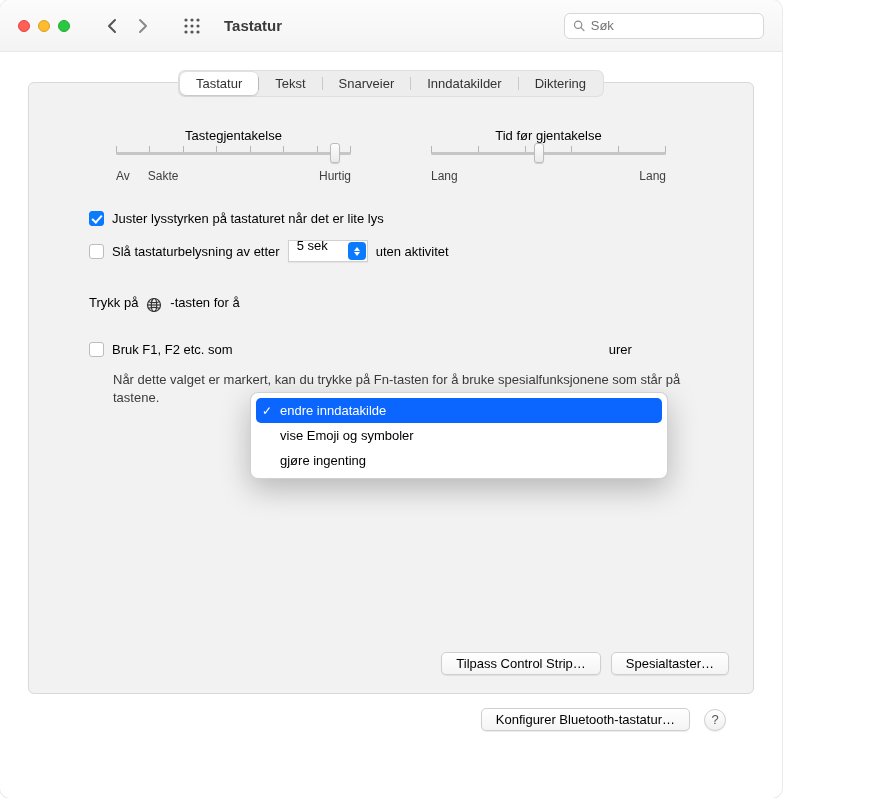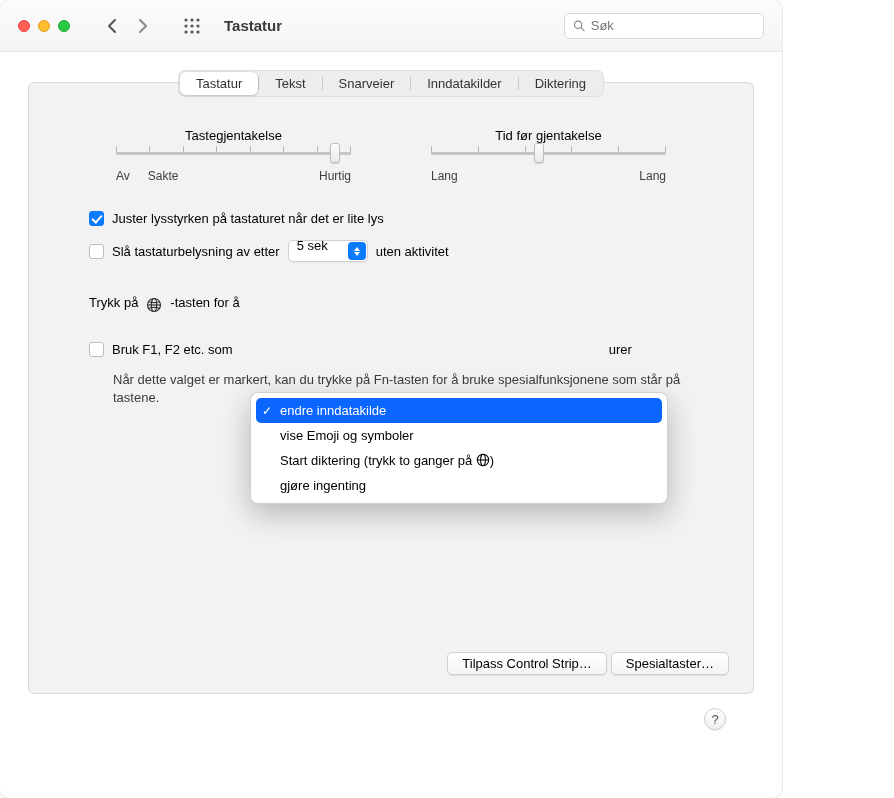--- a/index.html
+++ b/index.html
@@ -160,21 +160,21 @@
   width:4px; height:8px;
   border: solid #fff;
   border-width: 0 2px 2px 0;
   transform: translateY(-1px) rotate(42deg);
 }
 .popup {
   display:inline-flex;
   align-items:center;
   background:#fff;
   border:1px solid #d0d0d0;
-  border-radius:5px;
+  border-radius:0;
   height:22px;
   padding: 0 0 12px 8px;
   font-size:13px;
   box-shadow: 0 1px 1px rgba(0,0,0,0.05);
   position:relative;
 }
 .popup-label { padding-right: 26px; }
 .popup-arrows {
   position:absolute;
   right:1px; top:1px; bottom:1px;
@@ -239,21 +239,21 @@
 .menu-check {
   position:absolute;
   left:6px;
   font-size: 12px;
 }
 .panel-buttons {
   position:absolute;
   right: 24px;
   bottom: 18px;
   display:flex;
-  gap:4px;
+  gap:10px;
 }
 .mac-btn {
   background: linear-gradient(#ffffff,#f4f4f4);
   border:1px solid #cfcfcf;
   border-radius:5px;
   padding: 3px 14px;
   font-size:13px;
   box-shadow: 0 1px 1px rgba(0,0,0,0.08);
   color:#000;
 }
@@ -434,36 +434,30 @@
 
       <div class="dropdown-menu" id="dropdown-menu">
           <div class="menu-item selected">
             <span class="menu-check">✓</span>
             <span>endre inndatakilde</span>
           </div>
           <div class="menu-item">
             <span>vise Emoji og symboler</span>
           </div>
           <div class="menu-item">
-            <span>Start diktering (trykk to ganger på <svg viewBox="0 0 16 16" width="14" height="14" style="display:inline;vertical-align:-2px">
-                <circle cx="8" cy="8" r="6.5" stroke="currentColor" stroke-width="1.2" fill="none"></circle>
-                <ellipse cx="8" cy="8" rx="2.7" ry="6.5" stroke="currentColor" stroke-width="1.2" fill="none"></ellipse>
-                <line x1="1.5" y1="8" x2="14.5" y2="8" stroke="currentColor" stroke-width="1.2"></line>
-              </svg>)</span>
-          </div>
-          <div class="menu-item">
             <span>gjøre ingenting</span>
           </div>
         </div>
 
       <div class="panel-buttons">
         <button class="mac-btn">Tilpass Control Strip…</button>
         <button class="mac-btn">Spesialtaster…</button>
       </div>
 
     </div>
 
     <div class="footer">
+      <button class="mac-btn">Konfigurer Bluetooth-tastatur…</button>
       <div class="help-btn">?</div>
     </div>
   </div>
 
 </div>
 
 </body></html>

